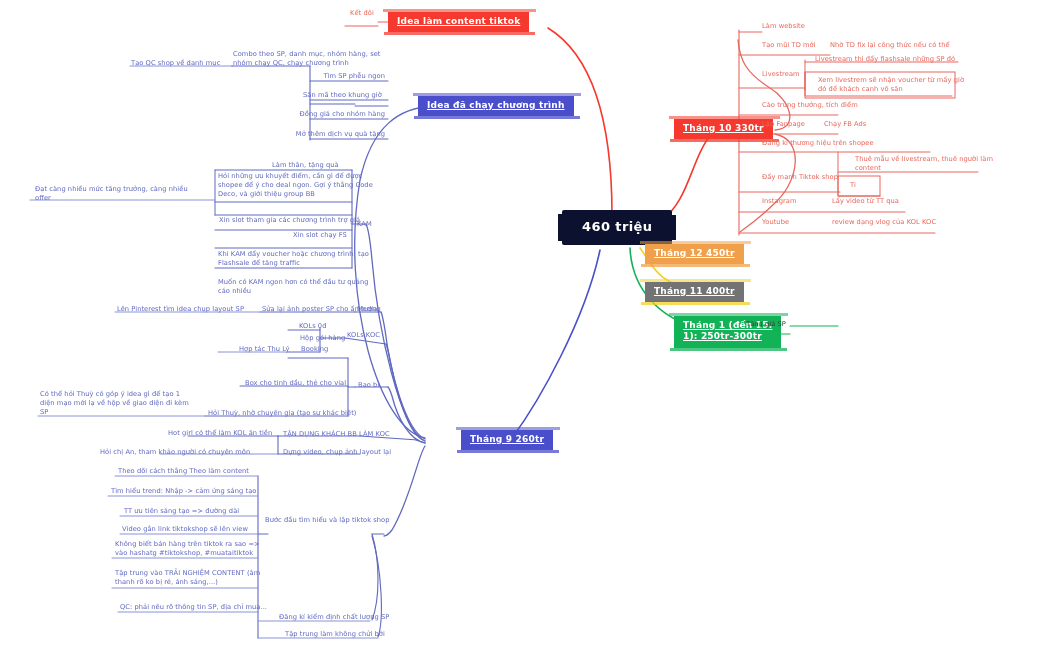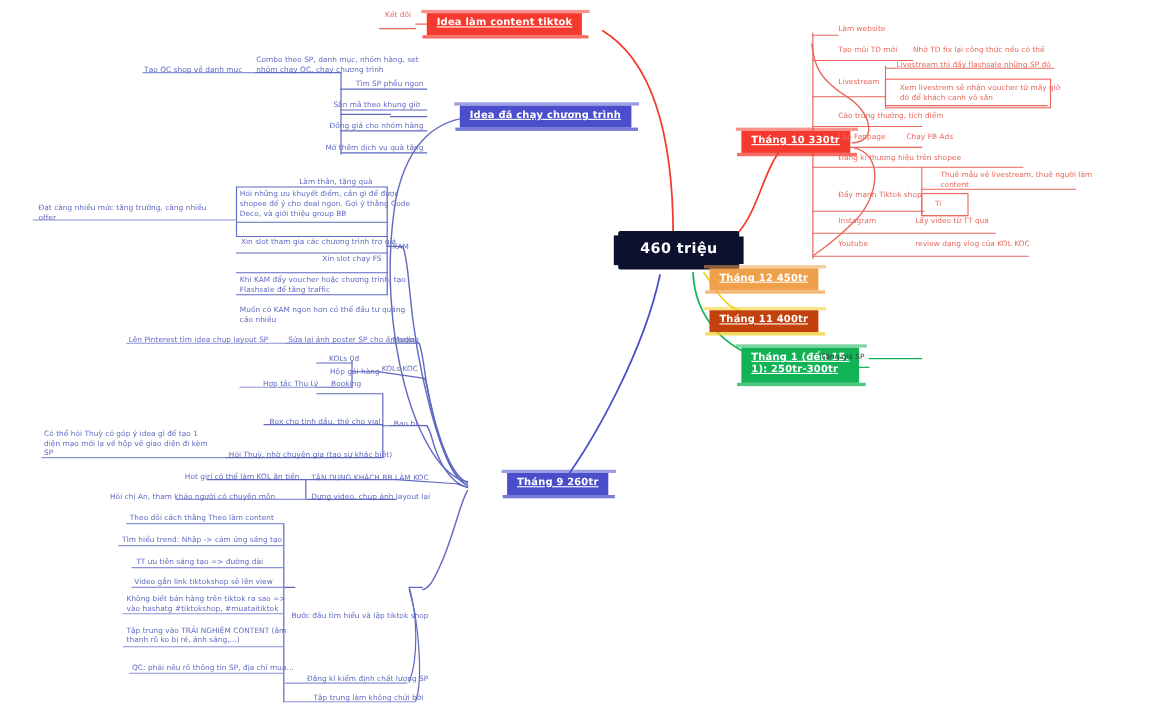--- a/index.html
+++ b/index.html
@@ -69,21 +69,21 @@
     white-space: pre-line;
     line-height: 1.25;
     letter-spacing: 0.2px;
     text-decoration: underline;
     text-decoration-thickness: 1px;
     text-underline-offset: 1px;
   }
   .hl.red    { background: #f5392e; }
   .hl.blue   { background: #4a4ecb; margin-left: 32px; }
   .hl.orange { background: #f0a04a; }
-  .hl.yellow { background: #c2410c; }
+  .hl.yellow { background: #737373; }
   .hl.green  { background: #12b357; }
 
   .hl.red::after, .hl.blue::after, .hl.orange::after,
   .hl.yellow::after, .hl.green::after {
     content: "";
     position: absolute;
     left: -4px; right: -6px;
     bottom: -3px; height: 3px;
     opacity: .75;
   }
@@ -302,21 +302,21 @@
   <div class="node blue" style="left:40px; top:390px;">Có thể hỏi Thuỳ có góp ý idea gì để tạo 1
 diện mạo mới lạ  về hộp về giao diện đi kèm
 SP</div>
   <div class="node blue" style="left:208px; top:409px;">Hỏi Thuỳ, nhờ chuyên gia (tạo sự khác biệt)</div>
 
   <div class="node blue" style="left:283px; top:430px;">TẬN DỤNG KHÁCH BB LÀM KOC</div>
   <div class="node blue" style="left:168px; top:429px;">Hot girl có thể làm KOL ăn tiền</div>
   <div class="node blue" style="left:283px; top:448px;">Dựng video, chụp ảnh layout lại</div>
   <div class="node blue" style="left:100px; top:448px;">Hỏi chị An, tham khảo người có chuyên môn</div>
 
-  <div class="node blue" style="left:265px; top:556px;">Bước đầu tìm hiểu và lập tiktok shop</div>
+  <div class="node blue" style="left:265px; top:516px;">Bước đầu tìm hiểu và lập tiktok shop</div>
   <div class="node blue" style="left:118px; top:467px;">Theo dõi cách thằng Theo làm content</div>
   <div class="node blue" style="left:111px; top:487px;">Tìm hiểu trend: Nhập -&gt; cảm ứng sáng tạo</div>
   <div class="node blue" style="left:124px; top:507px;">TT ưu tiên sáng tạo =&gt; đường dài</div>
   <div class="node blue" style="left:122px; top:525px;">Video gắn link tiktokshop sẽ lên view</div>
   <div class="node blue" style="left:115px; top:540px;">Không biết bán hàng trên tiktok ra sao =&gt;
 vào hashatg #tiktokshop, #muataitiktok</div>
   <div class="node blue" style="left:115px; top:569px;">Tập trung vào TRẢI NGHIỆM CONTENT (âm
 thanh rõ ko bị ré, ánh sáng,...)</div>
   <div class="node blue" style="left:120px; top:603px;">QC: phải nêu rõ thông tin SP, địa chỉ mua...</div>
   <div class="node blue" style="left:279px; top:613px;">Đăng kí kiểm định chất lượng SP</div>

